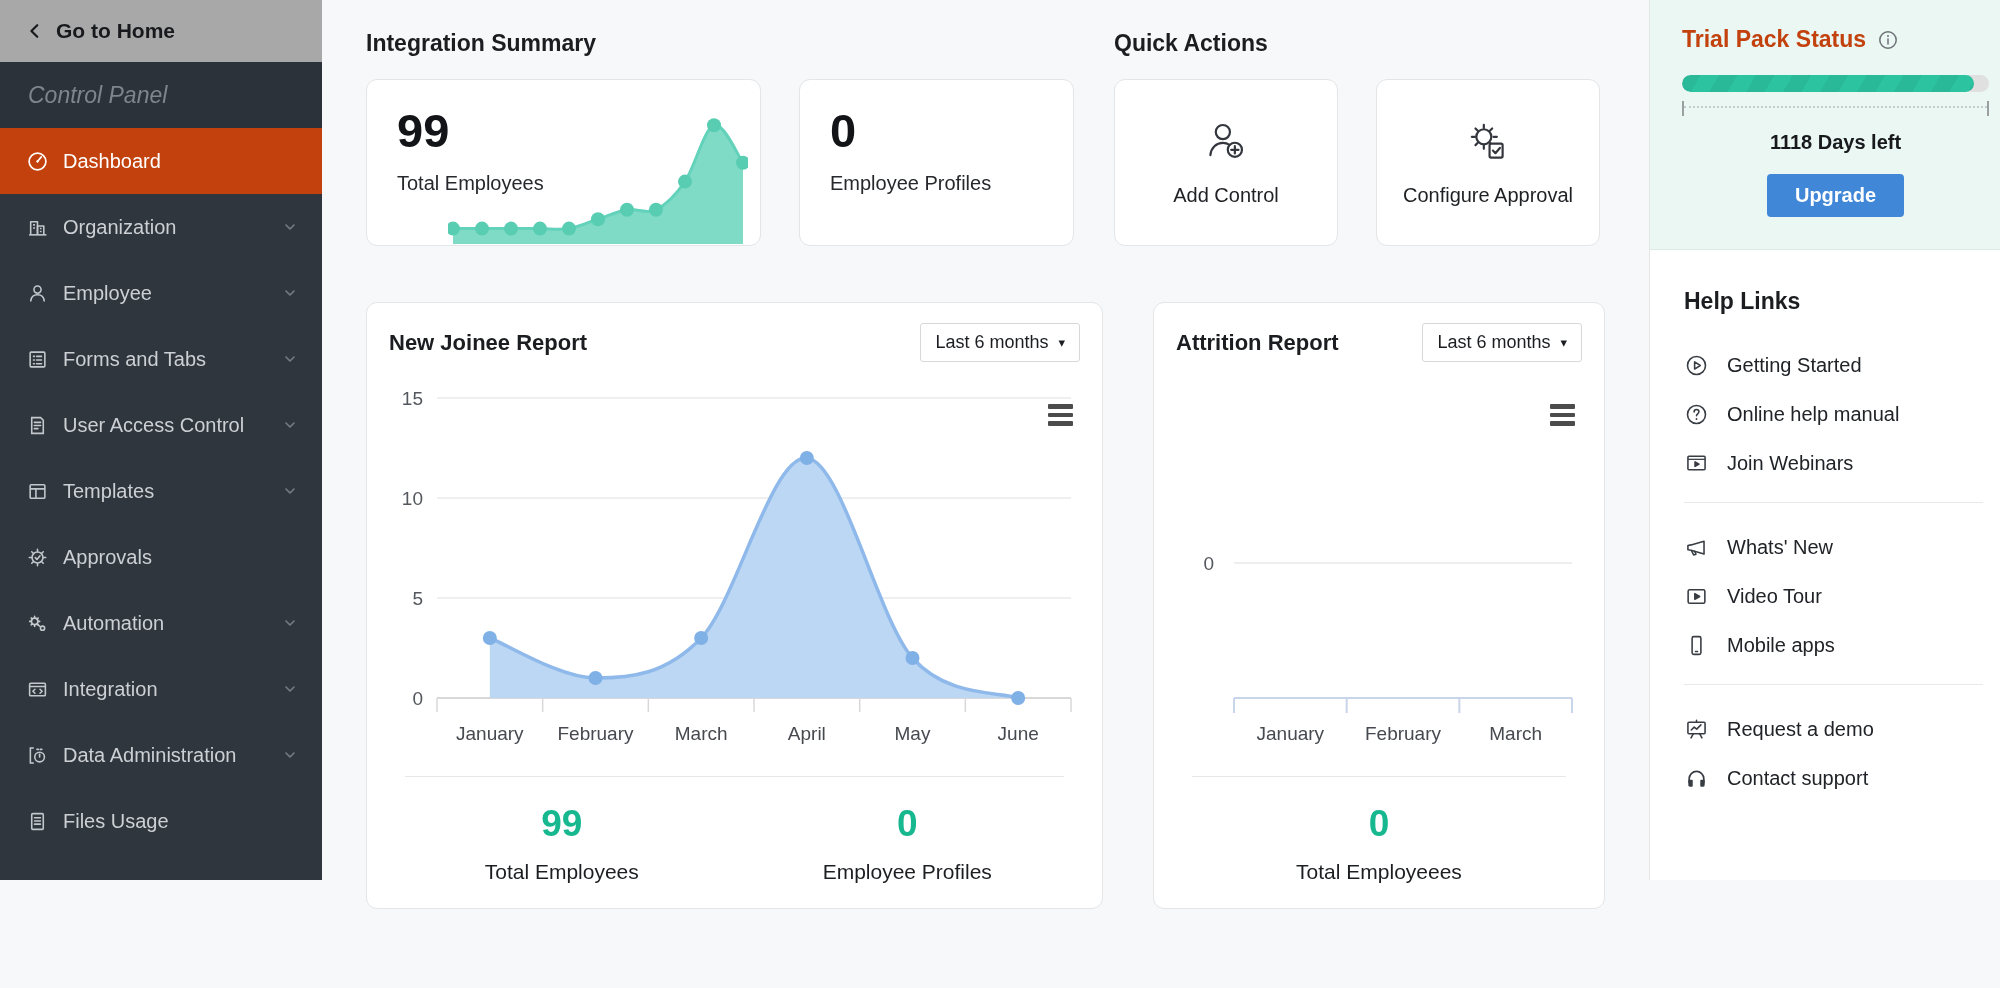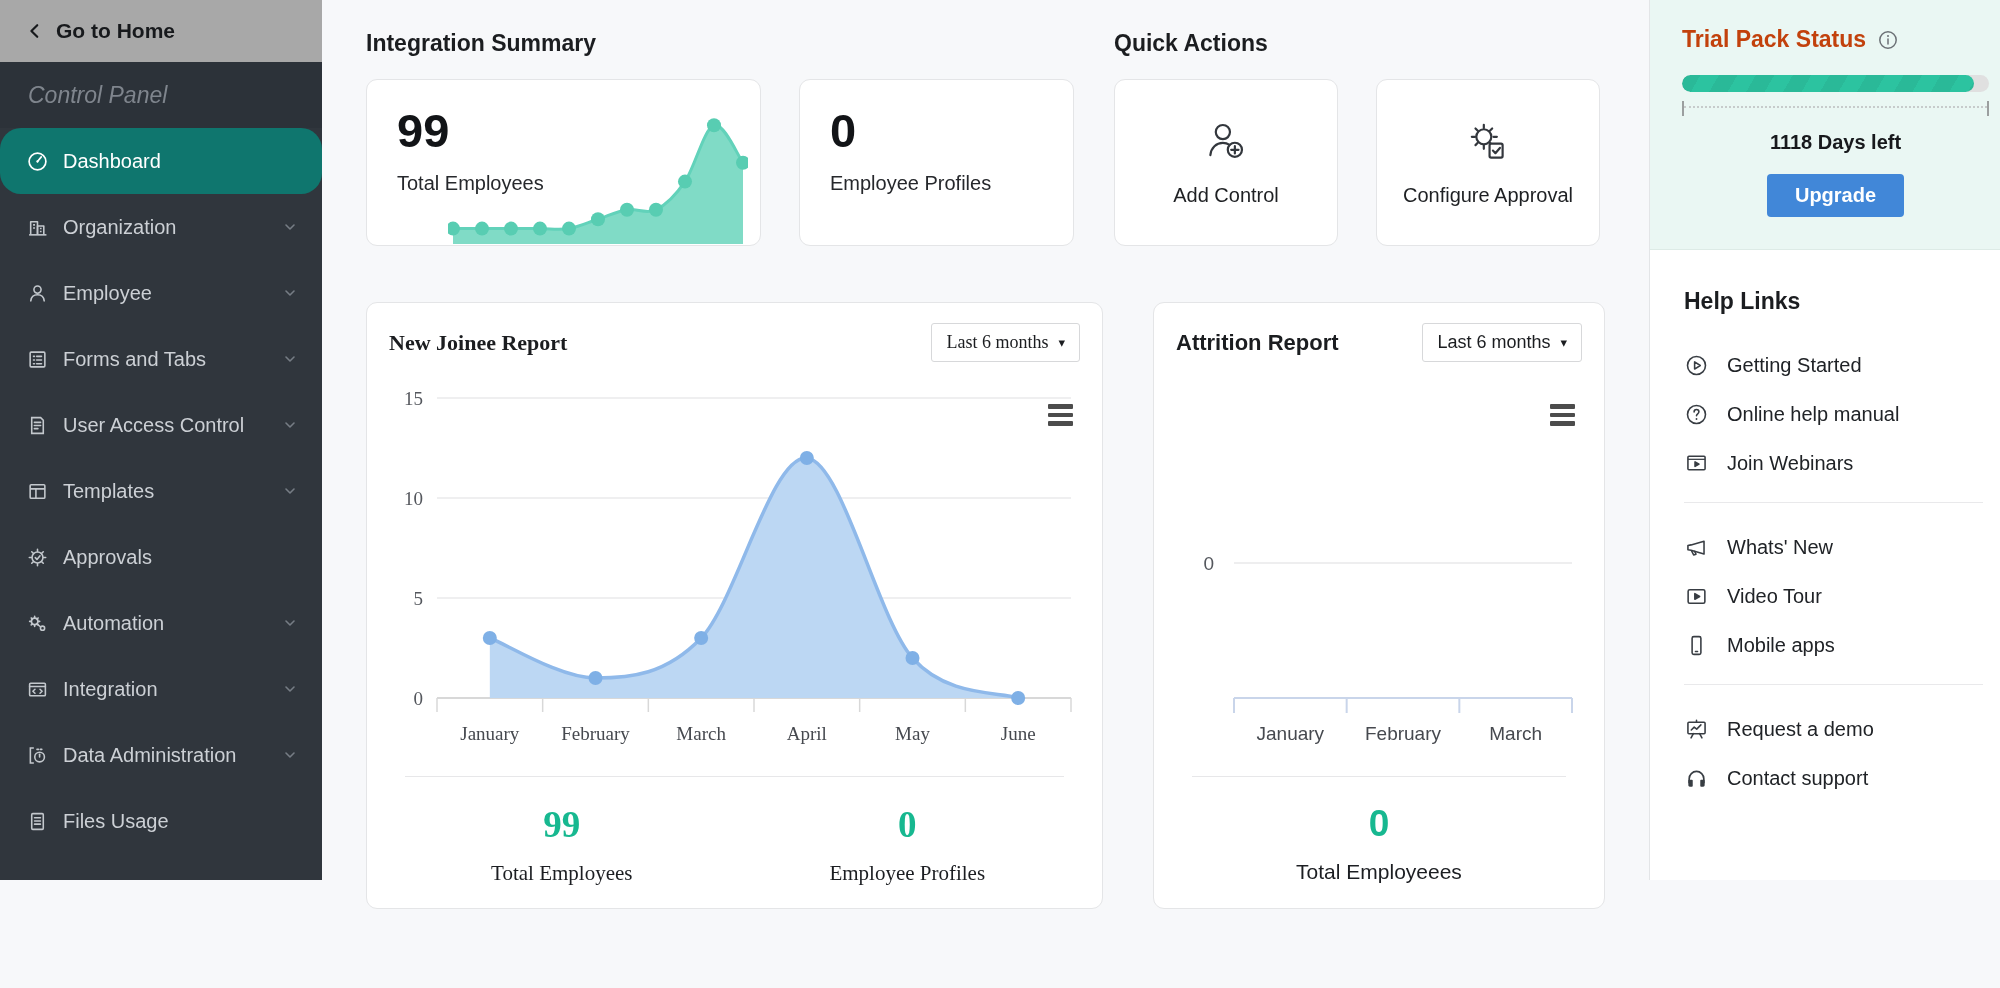--- a/index.html
+++ b/index.html
@@ -7,21 +7,21 @@
   body { font-family:"Liberation Sans", sans-serif; background:#f7f8fa; overflow:hidden; }
   .app { display:flex; width:2000px; height:880px; }
 
   
   .sidebar { width:322px; min-width:322px; background:#30363d; color:#ccd0d5; display:flex; flex-direction:column; }
   .go-home { height:62px; background:#a8a8a8; color:#17191c; display:flex; align-items:center; gap:12px; padding-left:26px; font-size:21px; font-weight:700; cursor:pointer; }
   .go-home svg { display:block; }
   .panel-label { height:66px; display:flex; align-items:center; padding-left:28px; font-size:23px; font-style:italic; color:#7f858d; background:#2c3239; }
   .nav-item { height:66px; display:flex; align-items:center; padding:0 24px 0 26px; font-size:20px; cursor:pointer; position:relative; }
   .nav-item .nav-icon { width:22px; height:22px; margin-right:15px; display:flex; align-items:center; justify-content:center; color:#c3c8cd; }
-  .nav-item.active { background:#0f766e; color:#ffffff;border-radius:21px; }
+  .nav-item.active { background:#c2410c; color:#ffffff; }
   .nav-item.active .nav-icon { color:#ffffff; }
   .nav-label { flex:1; }
   .chev { color:#767d85; display:flex; }
 
   
   main { flex:1; padding:30px 44px 0 44px; position:relative; }
   h2.sec-title { font-size:23px; font-weight:700; color:#1b1d20; margin-bottom:22px; }
   .row1 { display:flex; gap:40px; }
   .cards { display:flex; gap:38px; }
   .card { background:#fff; border:1px solid #e4e5e7; border-radius:11px; }
@@ -29,21 +29,21 @@
   .stat-card.wide { width:395px; }
   .stat-card.narrow { width:275px; }
   .stat-card .big { font-size:47px; font-weight:600; color:#121417; line-height:1.15; }
   .stat-card .lbl { font-size:20px; color:#26282c; margin-top:14px; position:relative; z-index:2; }
   .spark { position:absolute; right:12px; bottom:1px; z-index:1; }
   .action-card { width:224px; height:167px; display:flex; flex-direction:column; align-items:center; justify-content:center; gap:14px; cursor:pointer; color:#33373d; }
   .action-card .alabel { font-size:20px; color:#1e2023; }
 
   .row2 { display:flex; gap:50px; margin-top:56px; }
   .chart-card { position:relative; padding:20px 22px 0 22px; height:607px; }
-  .chart-card.njr { width:737px;font-family:Liberation Serif, serif; }
+  .chart-card.njr { width:737px; }
   .chart-card.atr { width:452px; }
   .chart-head { display:flex; justify-content:space-between; align-items:center; }
   .chart-head h3 { font-size:22px; font-weight:700; color:#1b1d20; }
   .dropdown { display:flex; align-items:center; gap:10px; background:#fff; border:1px solid #d7d8da; border-radius:3px; padding:8px 14px; font-size:18px; color:#1b1d20; cursor:pointer; font-family:inherit; }
   .dropdown .caret { font-size:13px; line-height:1; }
   .hamburger { position:absolute; right:26px; top:98px; display:flex; flex-direction:column; gap:4px; cursor:pointer; padding:3px; }
   .hamburger i { display:block; width:25px; height:4.5px; background:#4c4c4c; border-radius:1px; }
   .chart-svg { display:block; margin-top:10px; }
   .card-divider { border:none; border-top:1px solid #e7e7e9; margin:4px 16px 0 16px; }
   .stats { display:flex; }

